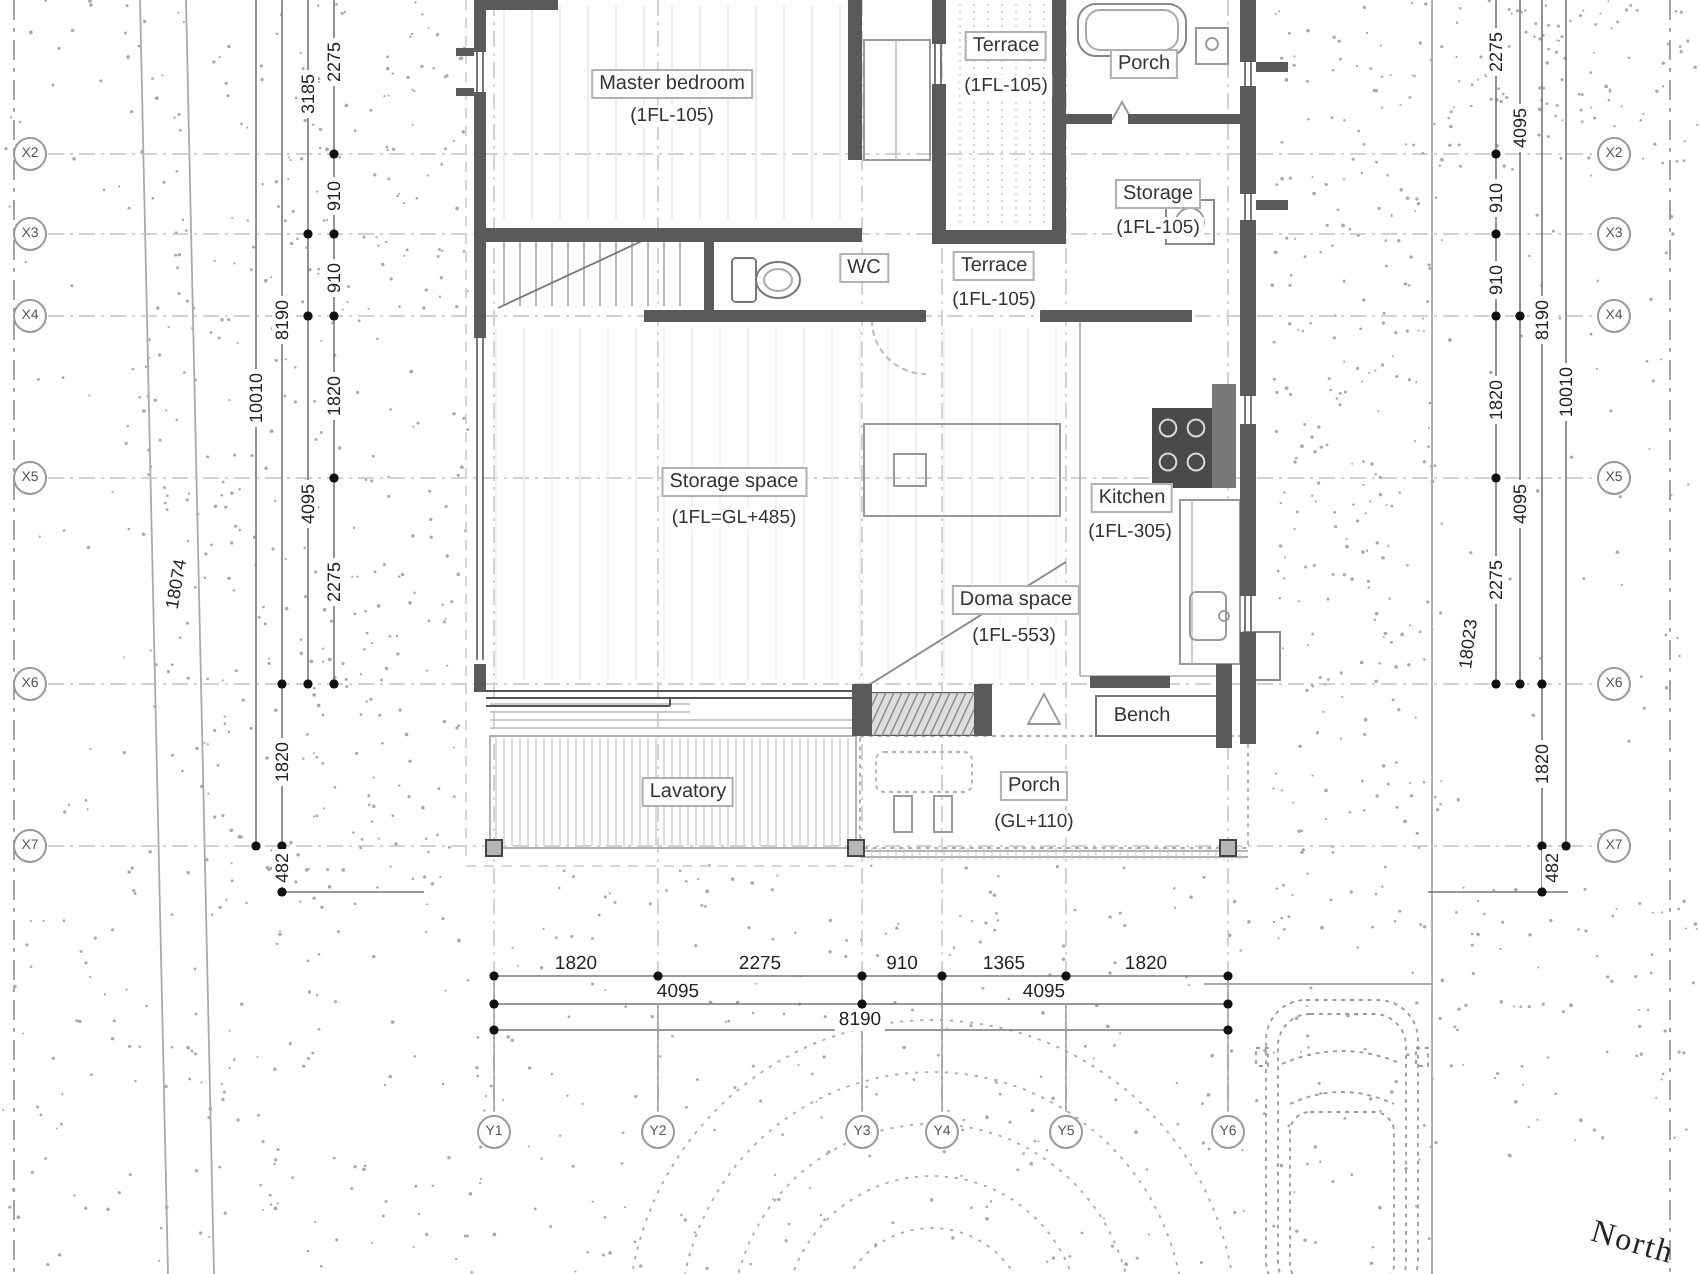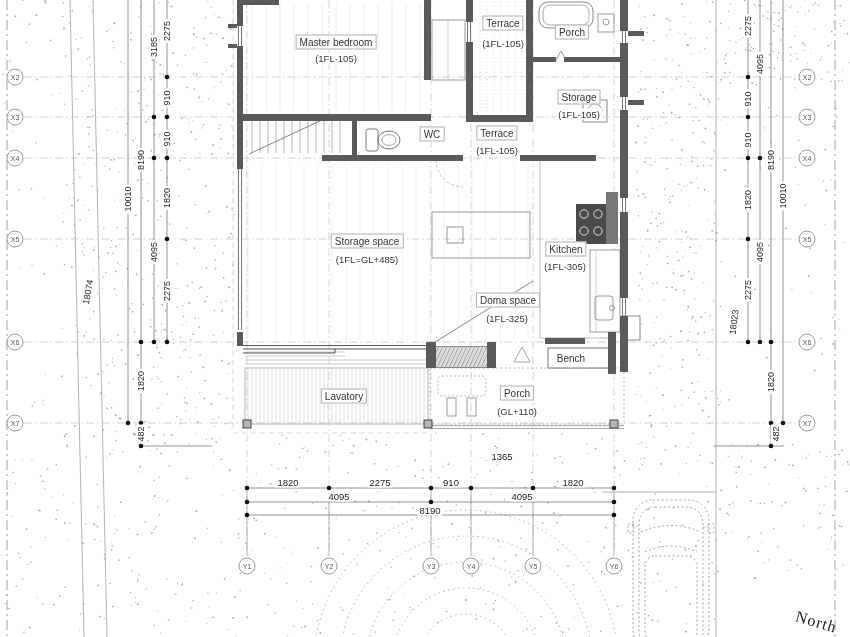--- a/index.html
+++ b/index.html
@@ -1780,21 +1780,21 @@
   <span class="lbl" style="left:579px;top:97px">Storage</span>
   <span class="sub" style="left:579px;top:114px">(1FL-105)</span>
   <span class="lbl" style="left:432px;top:134px">WC</span>
   <span class="lbl" style="left:497px;top:133px">Terrace</span>
   <span class="sub" style="left:497px;top:150px">(1FL-105)</span>
   <span class="lbl" style="left:367px;top:241px">Storage space</span>
   <span class="sub" style="left:367px;top:259px">(1FL=GL+485)</span>
   <span class="lbl" style="left:566px;top:249px">Kitchen</span>
   <span class="sub" style="left:565px;top:266px">(1FL-305)</span>
   <span class="lbl" style="left:508px;top:300px">Doma space</span>
-  <span class="sub" style="left:507px;top:318px">(1FL-325)</span>
+  <span class="sub" style="left:507px;top:318px">(1FL-553)</span>
   <span class="plain" style="left:571px;top:358px">Bench</span>
   <span class="lbl" style="left:344px;top:396px">Lavatory</span>
   <span class="lbl" style="left:517px;top:393px">Porch</span>
   <span class="sub" style="left:517px;top:411px">(GL+110)</span>
 
   <span class="dim" style="left:167px;top:31px">2275</span>
   <span class="dim" style="left:167px;top:98px">910</span>
   <span class="dim" style="left:167px;top:139px">910</span>
   <span class="dim" style="left:167px;top:198px">1820</span>
   <span class="dim" style="left:167px;top:291px">2275</span>
@@ -1815,21 +1815,21 @@
   <span class="dim" style="left:760px;top:252px">4095</span>
   <span class="dim" style="left:771px;top:160px">8190</span>
   <span class="dim" style="left:771px;top:382px">1820</span>
   <span class="dim" style="left:776px;top:434px">482</span>
   <span class="dim" style="left:783px;top:196px">10010</span>
   <span class="dim" style="left:734px;top:322px;transform:translate(-50%,-50%) rotate(-83deg)">18023</span>
 
   <span class="dimb" style="left:288px;top:482px">1820</span>
   <span class="dimb" style="left:380px;top:482px">2275</span>
   <span class="dimb" style="left:451px;top:482px">910</span>
-  <span class="dimb" style="left:502px;top:456px">1365</span>
+  <span class="dimb" style="left:502px;top:482px">1365</span>
   <span class="dimb" style="left:573px;top:482px">1820</span>
   <span class="dimb" style="left:339px;top:496px">4095</span>
   <span class="dimb" style="left:522px;top:496px">4095</span>
   <span class="dimb" style="left:430px;top:510px">8190</span>
 
   <span class="gm" style="left:15px;top:77px">X2</span>
   <span class="gm" style="left:15px;top:117px">X3</span>
   <span class="gm" style="left:15px;top:158px">X4</span>
   <span class="gm" style="left:15px;top:239px">X5</span>
   <span class="gm" style="left:15px;top:342px">X6</span>

